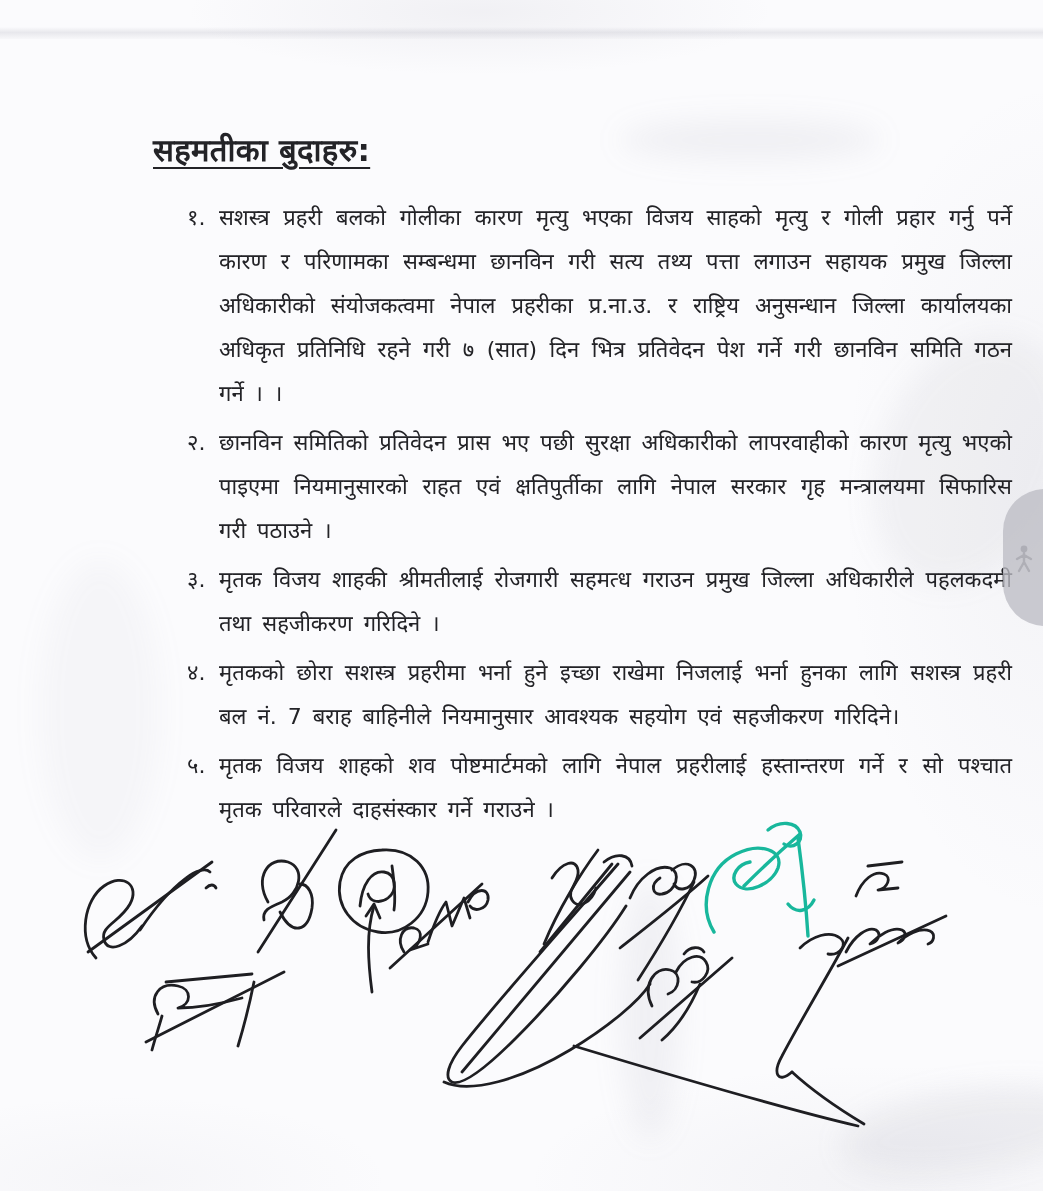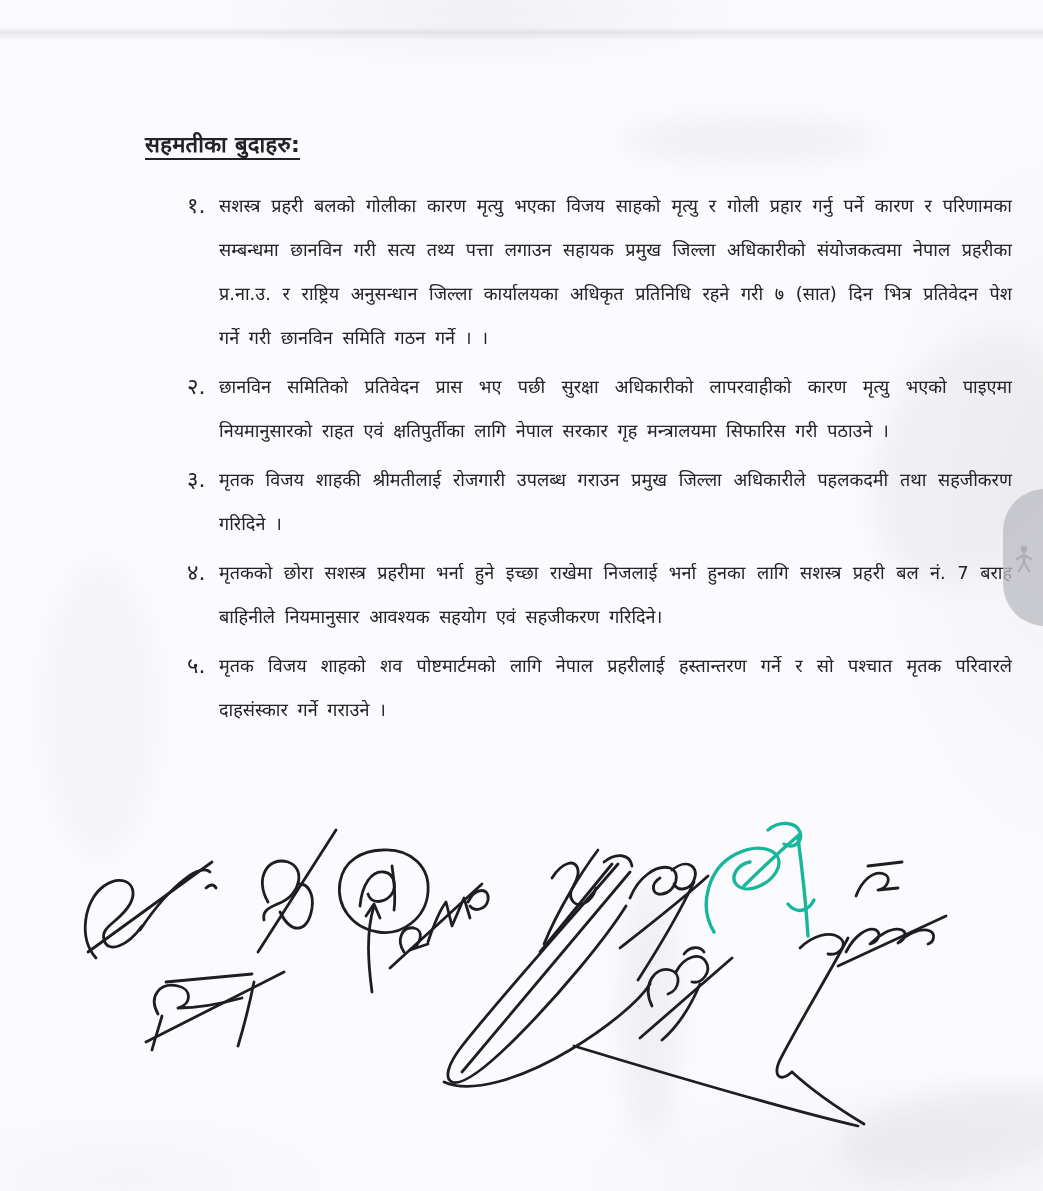--- a/index.html
+++ b/index.html
@@ -23,36 +23,36 @@
   }
   .crease{position:absolute;pointer-events:none;filter:blur(14px);border-radius:50%;}
   .crease.c1{left:620px;top:120px;width:260px;height:40px;background:rgba(140,138,158,.10);}
   .crease.c2{left:880px;top:330px;width:180px;height:260px;background:rgba(135,135,155,.08);transform:rotate(24deg);}
   .crease.c3{left:40px;top:560px;width:120px;height:300px;background:rgba(140,140,158,.05);}
   .crease.c4{left:620px;top:880px;width:60px;height:260px;background:rgba(135,135,152,.09);}
   .crease.c5{left:840px;top:1090px;width:260px;height:80px;background:rgba(130,130,150,.10);transform:rotate(-8deg);}
 
   .content{position:absolute;left:137px;top:128px;width:875px;}
   .heading{
-    margin:0 0 26px 8px;
-    font-size:22px;font-weight:bold;
+    margin:0 0 26px 16px;
+    font-size:31px;font-weight:bold;
     text-decoration:underline;
     text-decoration-thickness:2px;
     text-underline-offset:6px;
     letter-spacing:.3px;
   }
   .points{list-style:none;margin:0;padding:0;}
   .point{display:flex;margin:0 0 5px 0;padding-left:50px;}
   .num{
     flex:0 0 32px;
     font-size:22px;line-height:44px;
   }
   .txt{
     flex:1;
-    font-size:18px;line-height:44px;
+    font-size:22px;line-height:44px;
     text-align:justify;
     word-spacing:4px;
   }
 
   .signatures{position:absolute;left:0;top:0;width:1043px;height:1191px;pointer-events:none;}
   .sig path{fill:none;stroke:#1e1e22;stroke-width:2.8;stroke-linecap:round;stroke-linejoin:round;}
   .sig.teal path{stroke:#18b79c;stroke-width:3.4;}
 
   .fab{
     position:absolute;
@@ -83,21 +83,21 @@
       <li class="point">
         <span class="num">१.</span>
         <span class="txt">सशस्त्र प्रहरी बलको गोलीका कारण मृत्यु भएका विजय साहको मृत्यु र गोली प्रहार गर्नु पर्ने कारण र परिणामका सम्बन्धमा छानविन गरी सत्य तथ्य पत्ता लगाउन सहायक प्रमुख जिल्ला अधिकारीको संयोजकत्वमा नेपाल प्रहरीका प्र.ना.उ. र राष्ट्रिय अनुसन्धान जिल्ला कार्यालयका अधिकृत प्रतिनिधि रहने गरी ७ (सात) दिन भित्र प्रतिवेदन पेश गर्ने गरी छानविन समिति गठन गर्ने । ।</span>
       </li>
       <li class="point">
         <span class="num">२.</span>
         <span class="txt">छानविन समितिको प्रतिवेदन प्रास भए पछी सुरक्षा अधिकारीको लापरवाहीको कारण मृत्यु भएको पाइएमा नियमानुसारको राहत एवं क्षतिपुर्तीका लागि नेपाल सरकार गृह मन्त्रालयमा सिफारिस गरी पठाउने ।</span>
       </li>
       <li class="point">
         <span class="num">३.</span>
-        <span class="txt">मृतक विजय शाहकी श्रीमतीलाई रोजगारी उपलब्ध गराउन प्रमुख जिल्ला अधिकारीले पहलकदमी तथा सहजीकरण गरिदिने ।</span>
+        <span class="txt">मृतक विजय शाहकी श्रीमतीलाई रोजगारी सहमत्ध गराउन प्रमुख जिल्ला अधिकारीले पहलकदमी तथा सहजीकरण गरिदिने ।</span>
       </li>
       <li class="point">
         <span class="num">४.</span>
         <span class="txt">मृतकको छोरा सशस्त्र प्रहरीमा भर्ना हुने इच्छा राखेमा निजलाई भर्ना हुनका लागि सशस्त्र प्रहरी बल नं. 7 बराह बाहिनीले नियमानुसार आवश्यक सहयोग एवं सहजीकरण गरिदिने।</span>
       </li>
       <li class="point">
         <span class="num">५.</span>
         <span class="txt">मृतक विजय शाहको शव पोष्टमार्टमको लागि नेपाल प्रहरीलाई हस्तान्तरण गर्ने र सो पश्चात मृतक परिवारले दाहसंस्कार गर्ने गराउने ।</span>
       </li>
     </ol>

